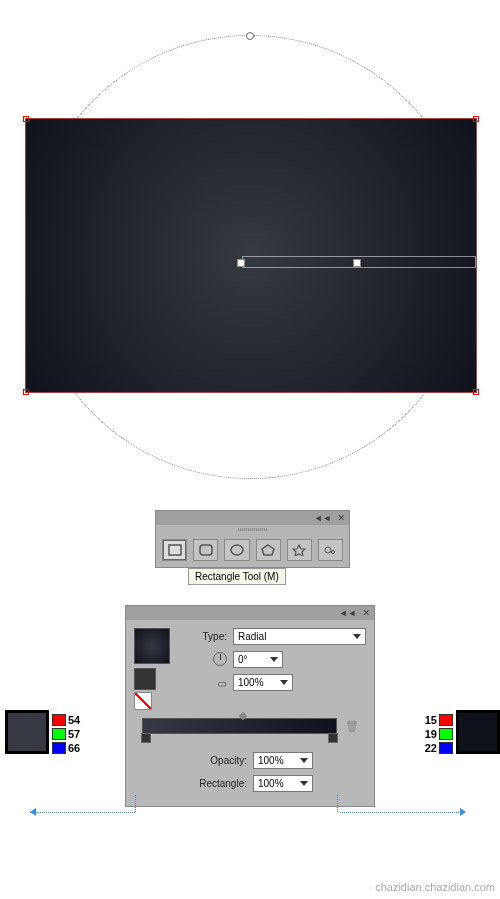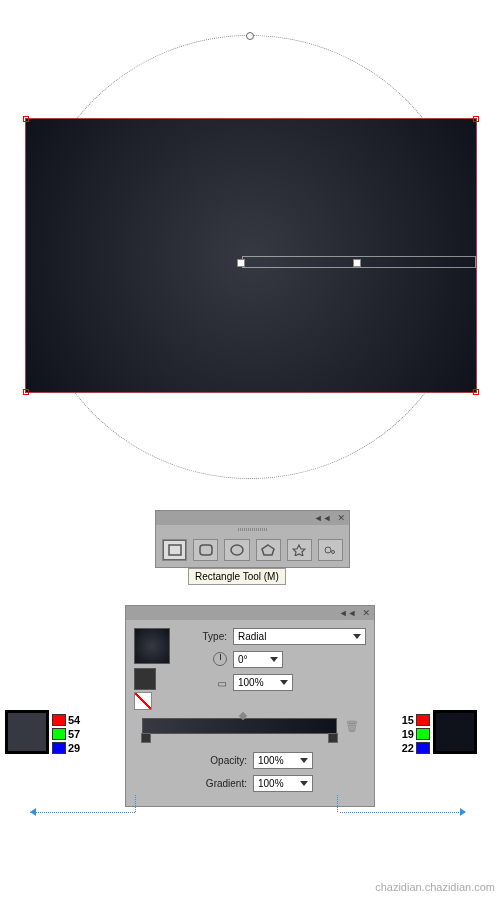--- a/index.html
+++ b/index.html
@@ -315,21 +315,21 @@
 .rgb-chip {
   width: 14px;
   height: 12px;
   border: 1px solid #333;
 }
 .rgb-val {
   font-size: 11px;
   font-weight: bold;
 }
 .callout-left { left: 5px; top: 710px; }
-.callout-right { right: 23px; top: 710px; margin-left: 16px; }
+.callout-right { right: 0; top: 710px; margin-left: 16px; }
 
 .callout-line {
   position: absolute;
   border-top: 1px dotted #3a8fd6;
   top: 812px;
 }
 .callout-arrow {
   position: absolute;
   width: 0; height: 0;
   border-top: 4px solid transparent;
@@ -480,21 +480,21 @@
     </div>
 
     <div class="panel-row" style="margin-top:18px;justify-content:center">
       <span class="panel-label" style="width:60px">Opacity:</span>
       <div class="combo" style="width:60px">
         <span>100%</span>
         <span class="combo-arrow"></span>
       </div>
     </div>
     <div class="panel-row" style="justify-content:center">
-      <span class="panel-label" style="width:60px">Gradient:</span>
+      <span class="panel-label" style="width:60px">Rectangle:</span>
       <div class="combo" style="width:60px">
         <span>100%</span>
         <span class="combo-arrow"></span>
       </div>
     </div>
   </div>
 </div>
 
 <div class="color-callout callout-left">
   <div class="callout-swatch" style="background:rgb(54,57,66)"></div>
@@ -502,21 +502,21 @@
     <div class="rgb-row">
         <div class="rgb-chip" style="background:red"></div>
         <span class="rgb-val">54</span>
       </div>
     <div class="rgb-row">
         <div class="rgb-chip" style="background:lime"></div>
         <span class="rgb-val">57</span>
       </div>
     <div class="rgb-row">
         <div class="rgb-chip" style="background:blue"></div>
-        <span class="rgb-val">29</span>
+        <span class="rgb-val">66</span>
       </div>
   </div>
 </div>
 
 <div class="color-callout callout-right">
   <div class="rgb-col">
     <div class="rgb-row">
         <span class="rgb-val">15</span>
         <div class="rgb-chip" style="background:red"></div>
       </div>

